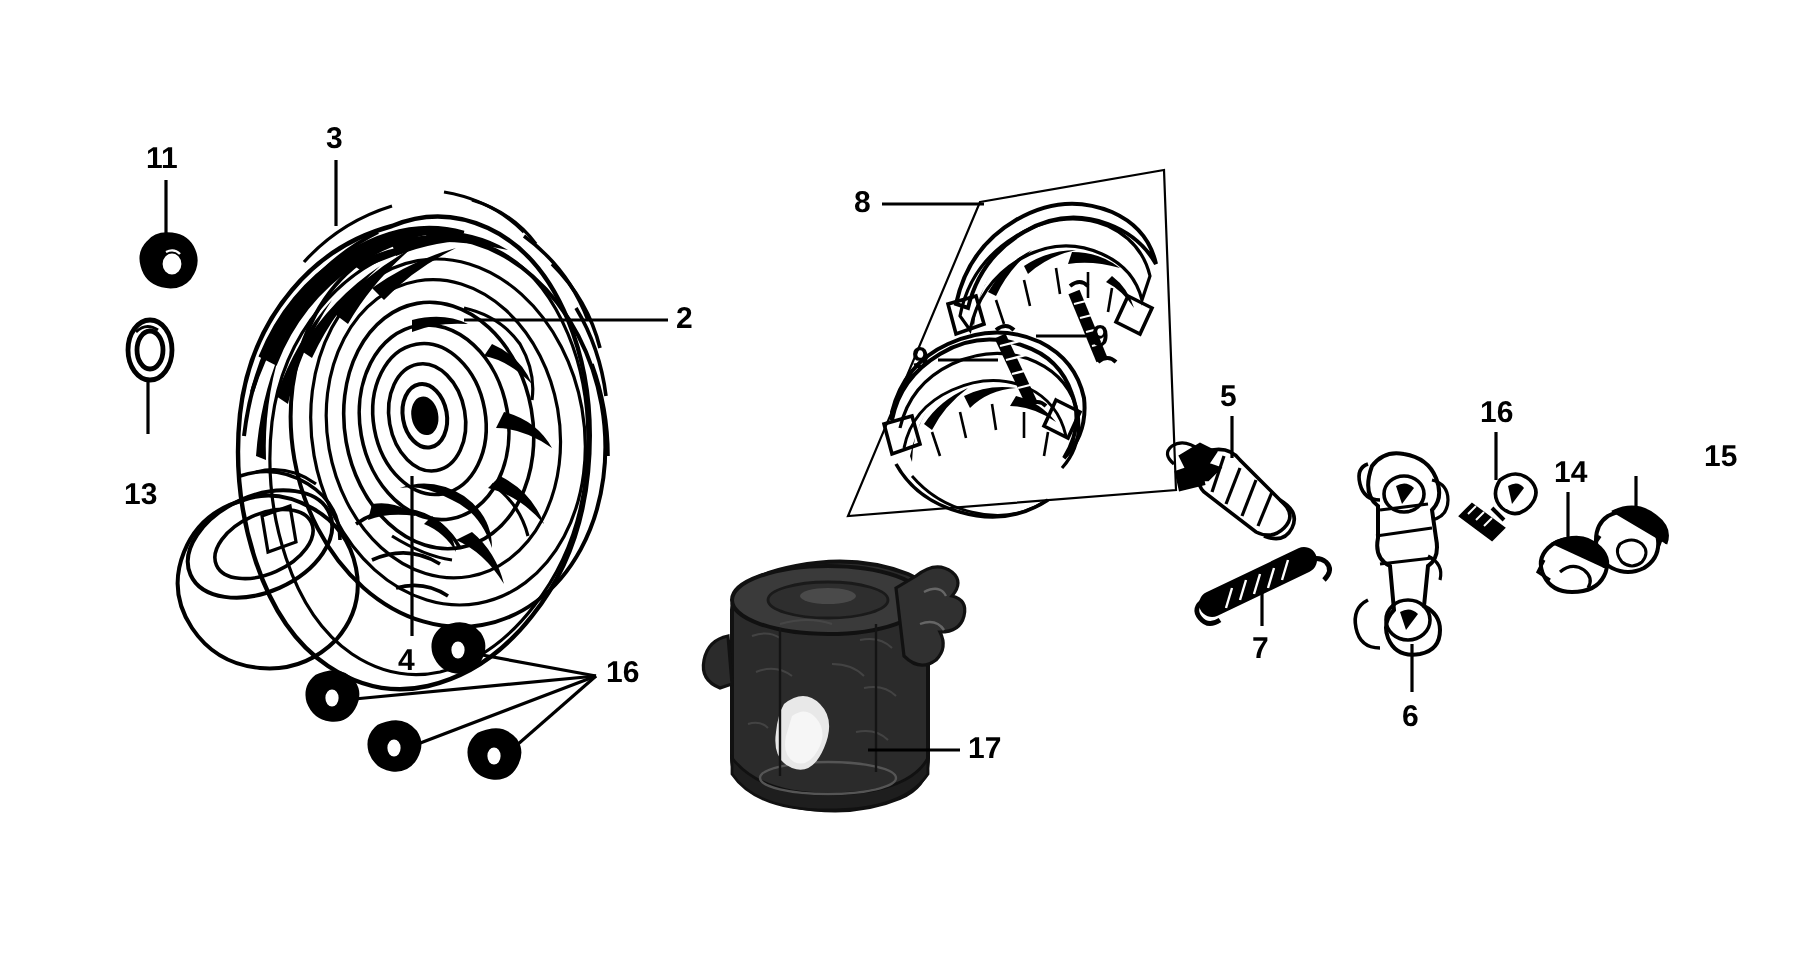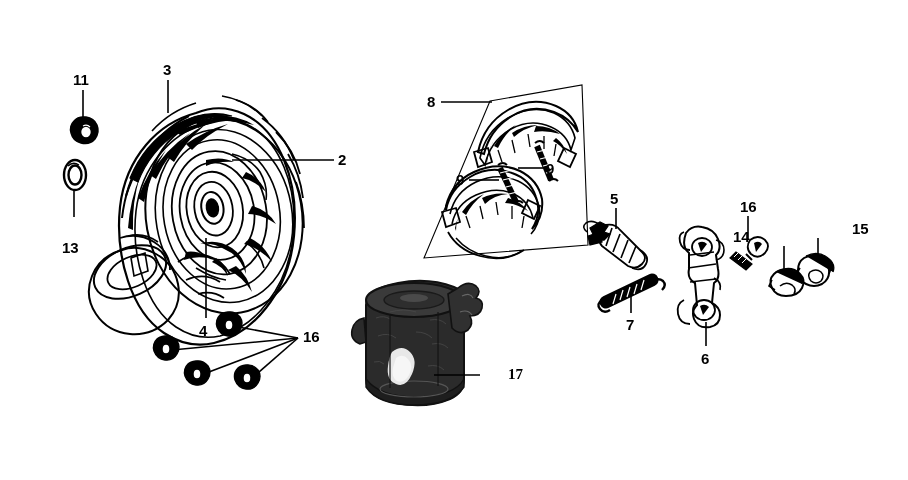--- a/index.html
+++ b/index.html
@@ -485,19 +485,19 @@
   <div class="callout-label" style="left:163px; top:62px;">3</div>
   <div class="callout-label" style="left:338px; top:152px;">2</div>
   <div class="callout-label" style="left:62px;  top:204px;margin-top:36px;">13</div>
   <div class="callout-label" style="left:199px; top:323px;">4</div>
   <div class="callout-label" style="left:303px; top:329px;">16</div>
   <div class="callout-label" style="left:427px; top:94px;">8</div>
   <div class="callout-label" style="left:456px; top:172px;">9</div>
   <div class="callout-label" style="left:546px; top:161px;">9</div>
   <div class="callout-label" style="left:610px; top:191px;">5</div>
   <div class="callout-label" style="left:740px; top:199px;text-align:right;">16</div>
-  <div class="callout-label" style="left:733px; top:229px;">14</div>
+  <div class="callout-label" style="left:777px; top:229px;">14</div>
   <div class="callout-label" style="left:852px; top:221px;">15</div>
   <div class="callout-label" style="left:626px; top:317px;">7</div>
   <div class="callout-label" style="left:701px; top:351px;">6</div>
-  <div class="callout-label" style="left:508px; top:367px;font-family:Liberation Serif, serif;">17</div>
+  <div class="callout-label" style="left:484px; top:367px;">17</div>
 
 </div>
 
 </body></html>

